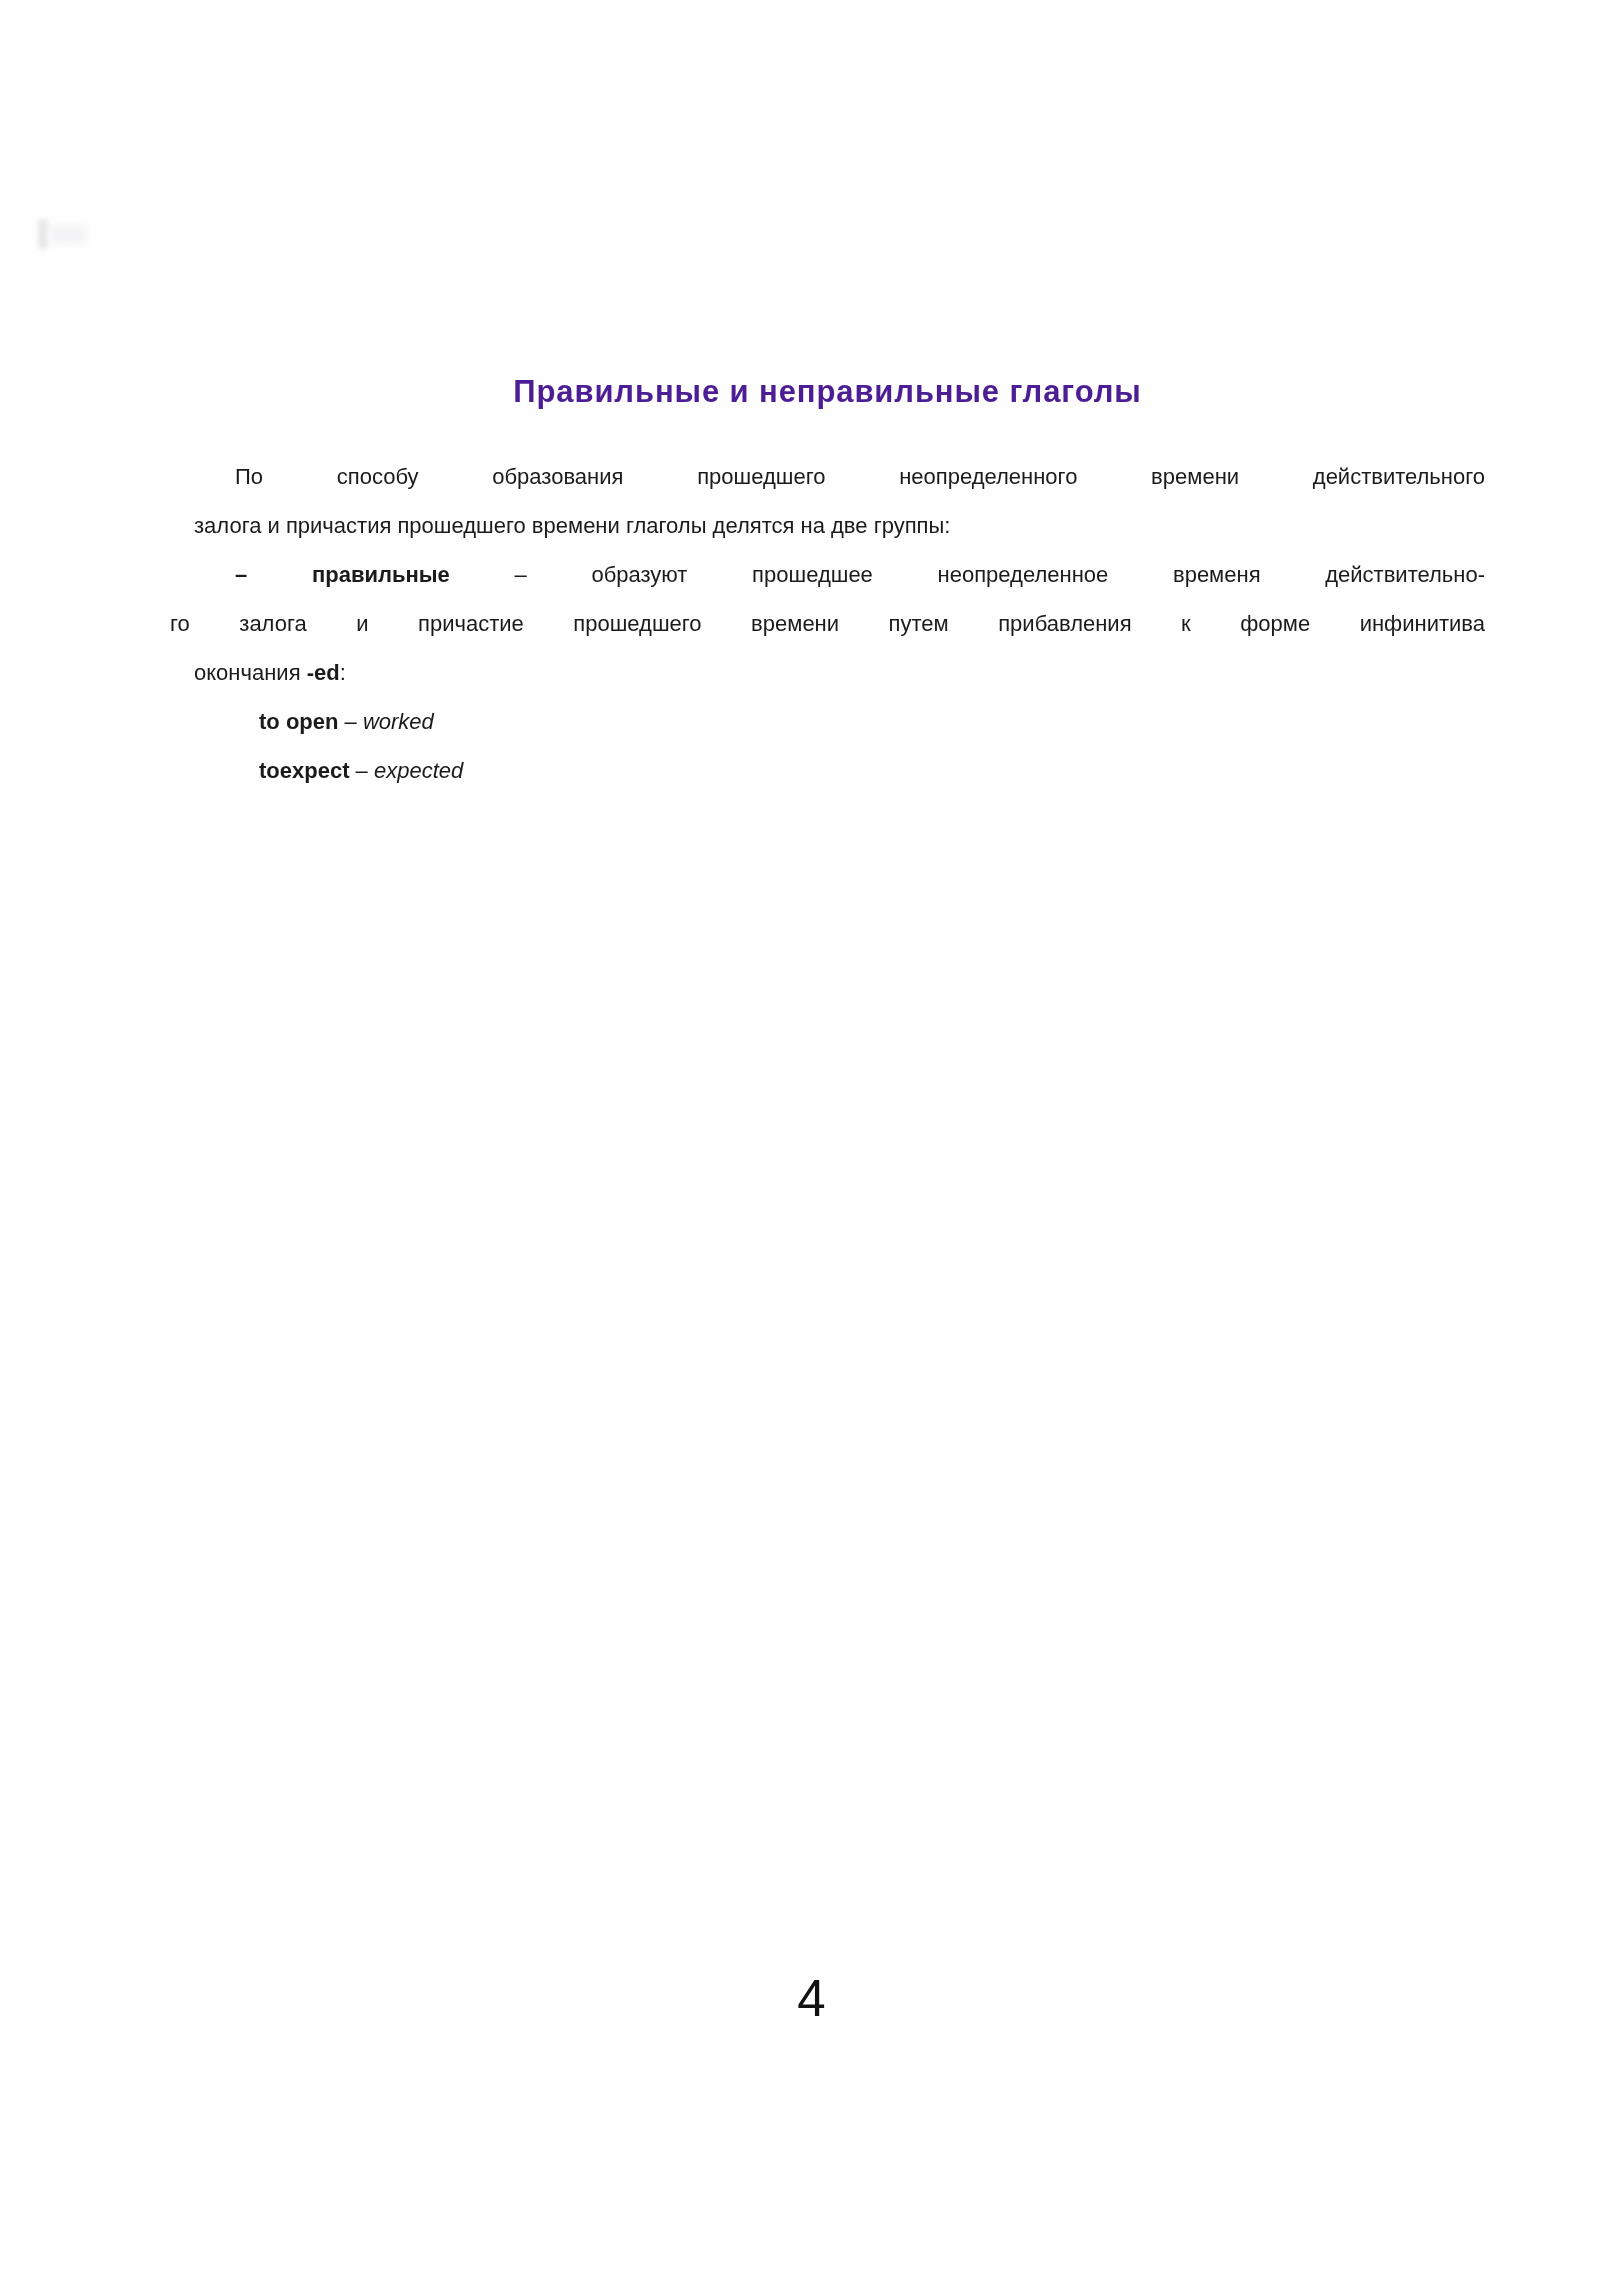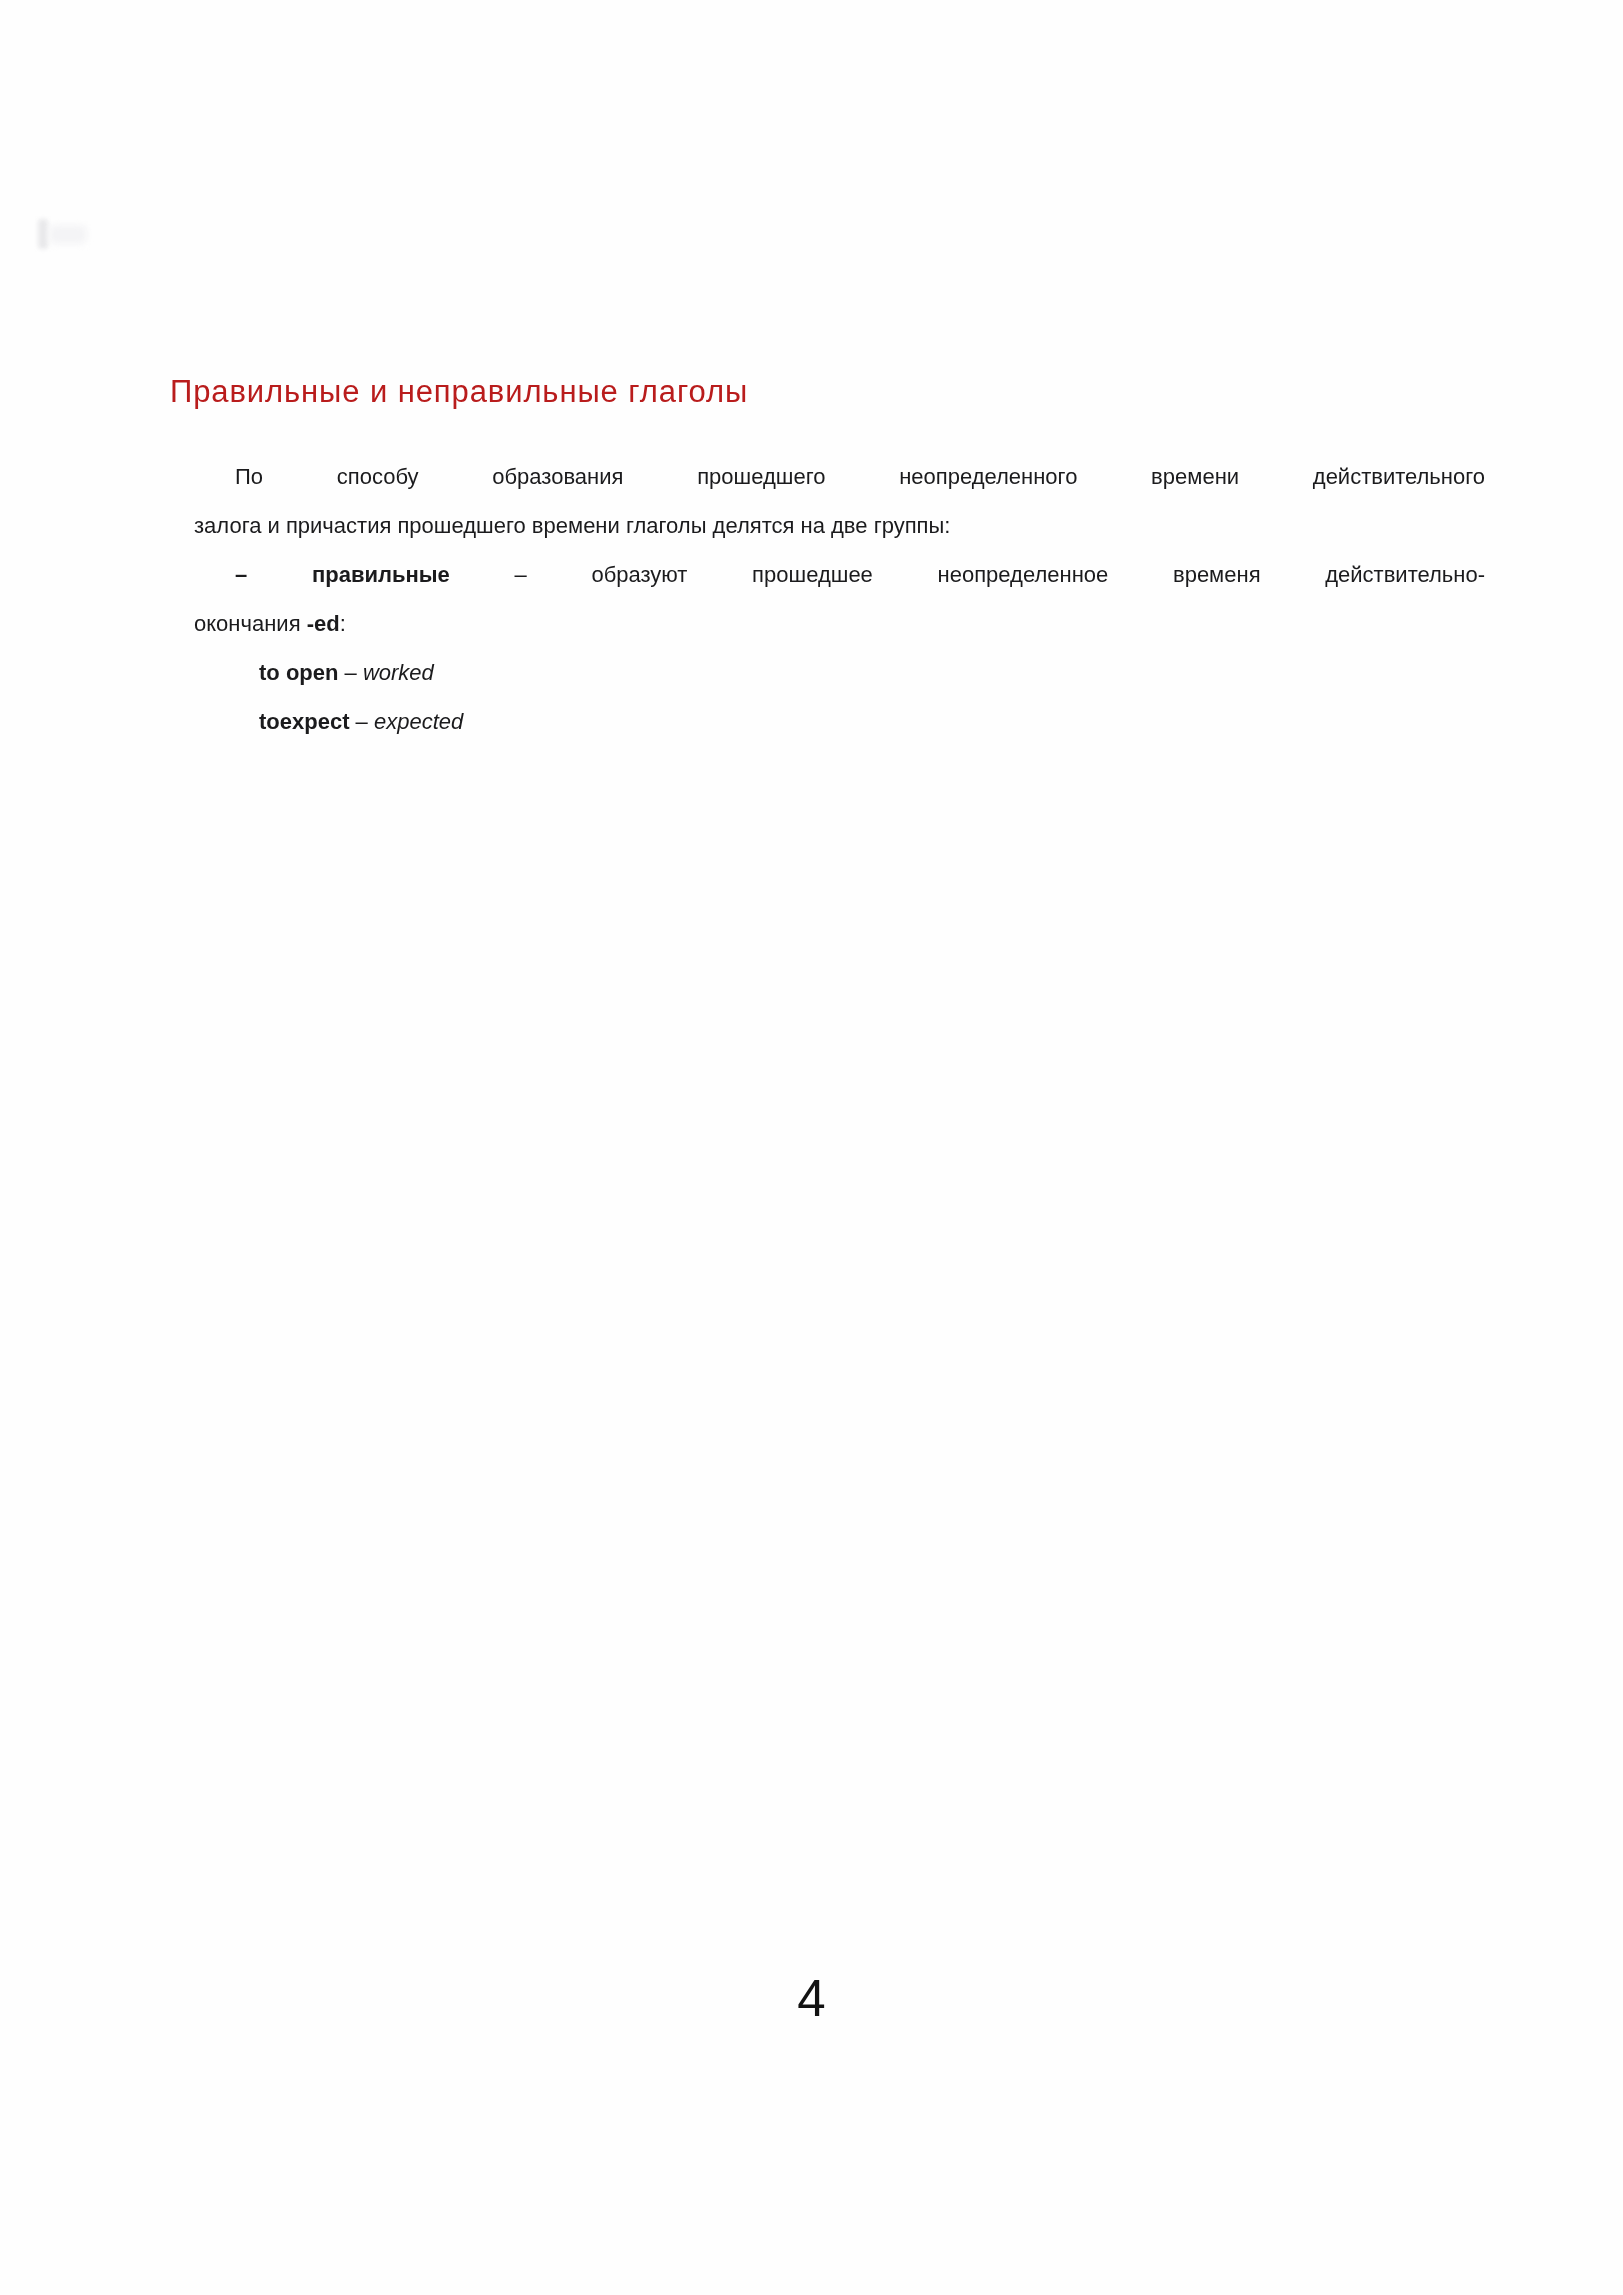--- a/index.html
+++ b/index.html
@@ -39,24 +39,25 @@
   }
   .content {
     position: absolute;
     left: 170px;
     top: 374px;
     width: 1315px;
   }
   .title {
     margin: 0 0 42px 0;
     font-size: 31px;
-    font-weight: normal;
+    font-weight: bold;
     line-height: 36px;
     letter-spacing: 0.9px;
-    color: #b91c1c;
+    color: #4c1d95;
+    text-align: center;
   }
   .line {
     font-size: 22px;
     line-height: 49px;
     white-space: normal;
   }
   
   .line.j {
     text-align: justify;
     text-align-last: justify;
@@ -98,20 +99,23 @@
     <div class="line j indent">
       <span>По способу образования прошедшего неопределенного времени действительного</span>
     </div>
     <div class="line n">
       <span>залога и причастия прошедшего времени глаголы делятся на две группы:</span>
     </div>
 
     <div class="line j indent">
       <span class="b">– правильные</span><span> – образуют прошедшее неопределенное временя действительно-</span>
     </div>
+    <div class="line j">
+      <span>го залога и причастие прошедшего времени путем прибавления к форме инфинитива</span>
+    </div>
     <div class="line n">
       <span>окончания </span><span class="b">-ed</span><span>:</span>
     </div>
 
     <div class="line n indent">
       <span class="b">to open</span><span> – </span><span class="i">worked</span>
     </div>
     <div class="line n indent">
       <span class="b">toexpect</span><span> – </span><span class="i">expected</span>
     </div>

